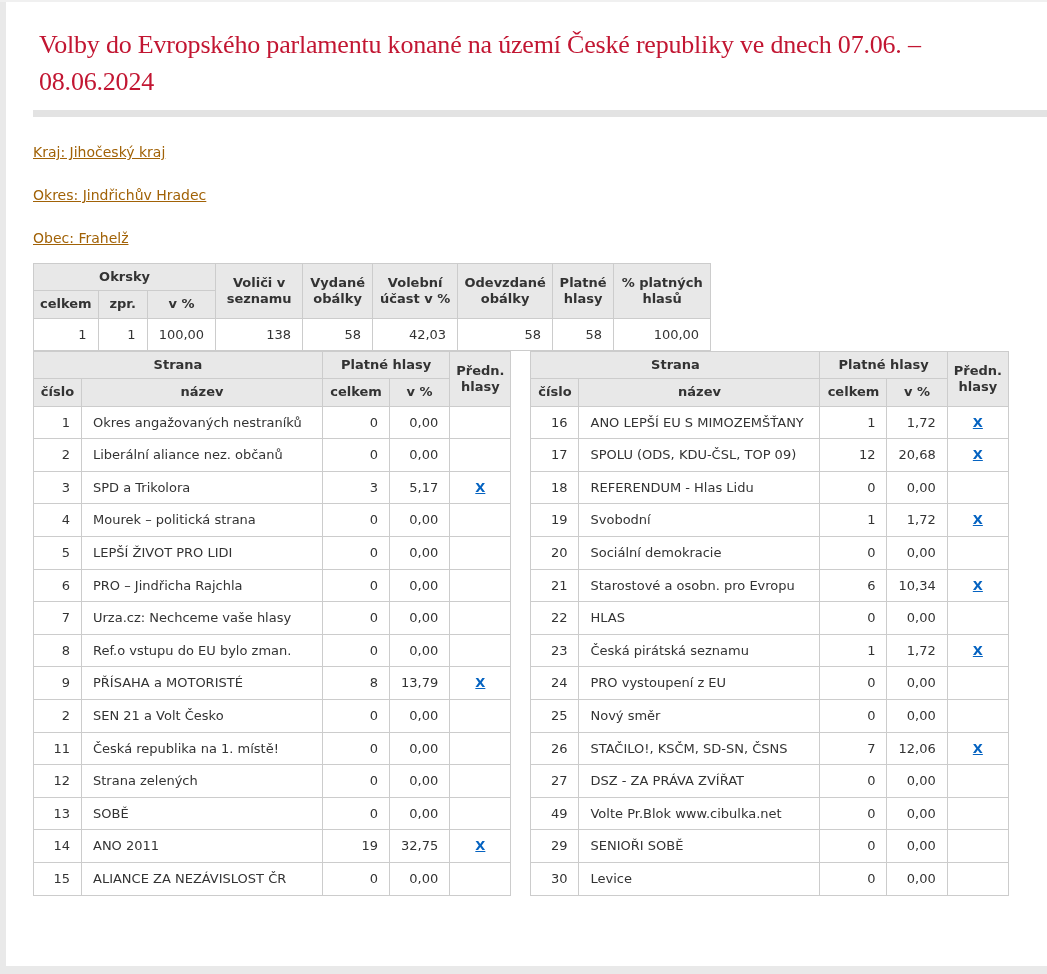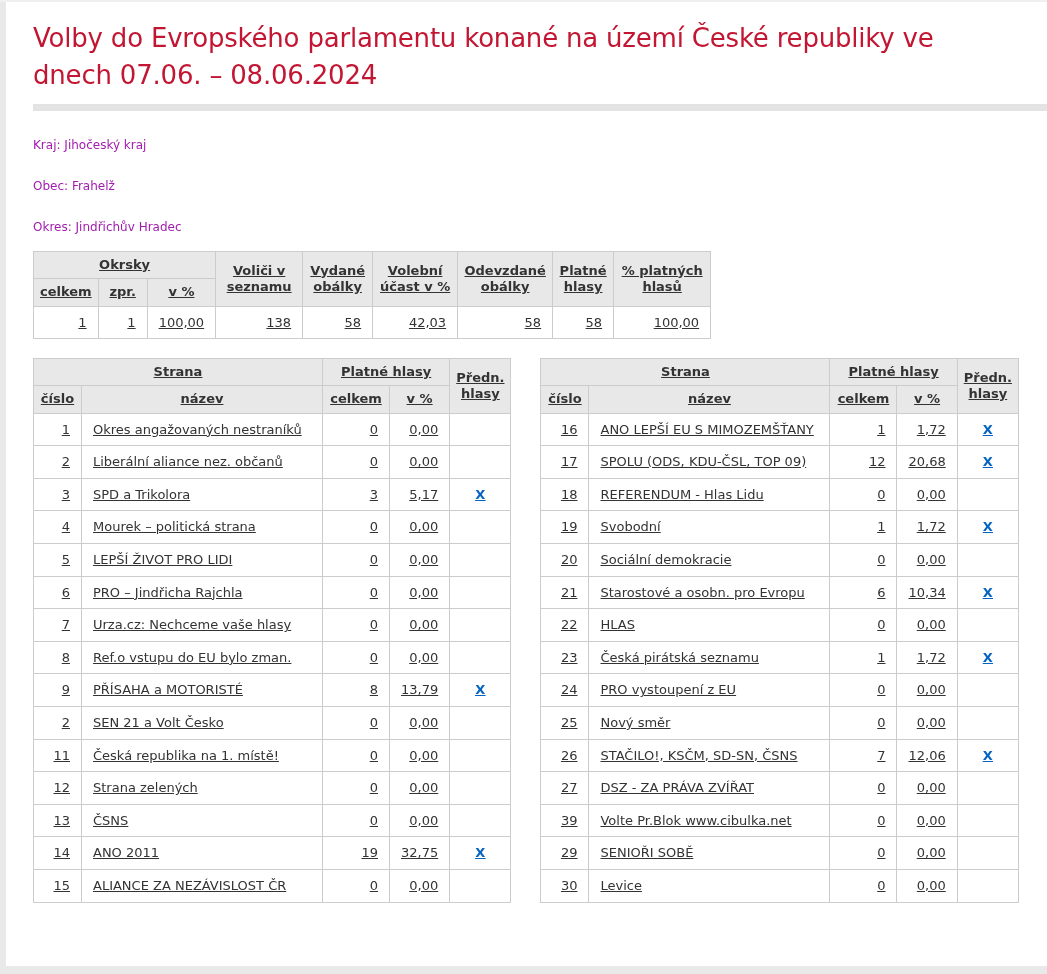--- a/index.html
+++ b/index.html
@@ -27,50 +27,51 @@
     position: absolute;
     left: 0; bottom: 0;
     width: 100%;
     height: 8px;
     background: #e9e9e9;
   }
   .page {
     margin-left: 33px;
   }
   h1.page-title {
-    margin: 0;
+    margin: 6px;
     padding-top: 18px;
     padding-right: 60px;
     font-size: 26px;
     line-height: 37px;
     font-weight: normal;
     color: #c21632;
     letter-spacing: -0.2px;
+    font-family: Liberation Serif, serif;
   }
   .divider {
     margin-top: 10px;
     height: 7px;
     background: #e3e3e3;
   }
   h2.section-title {
     margin: 22px 0 0 0;
     font-size: 21px;
     font-weight: normal;
     color: #171717;
   }
   .info-line {
     margin: 27px 0 0 0;
-    font-size: 12px;
-    color: #a21caf;
+    font-size: 14px;
+    color: #a16207;
+    text-decoration: underline;
   }
   table {
     border-collapse: collapse;
     background: #bef264;
     table-layout: fixed;
-    text-decoration: underline;
   }
   .tbl {
     border: 1px solid #b9b9b9;
   }
   th, td {
     border: 1px solid #cccccc;
     font-size: 13px;
     overflow: hidden;
   }
   th {
@@ -85,23 +86,22 @@
     color: #333;
     padding: 8px 11px;
     line-height: 1.2;
     background: #fff;
   }
   td.num { text-align: right; }
   td.name { text-align: left; }
   td.pref { text-align: center; }
   .summary-table { margin-top: 17px; }
   .tables-row {
-    margin-top: 19px;
     display: flex;
-    gap: 29px;
+    gap: 19px;
     align-items: flex-start;
   }
   a.pref-link {
     color: #0563c1;
     font-weight: bold;
     text-decoration: underline;
     cursor: pointer;
   }
 </style>
 </head>
@@ -110,22 +110,22 @@
 <div class="edge-strip-left"></div>
 
 <div class="page">
 
   <h1 class="page-title">Volby do Evropského parlamentu konané na území České republiky ve dnech 07.06. – 08.06.2024</h1>
 
   <div class="divider"></div>
 
 
   <p class="info-line">Kraj: Jihočeský kraj</p>
+  <p class="info-line">Okres: Jindřichův Hradec</p>
   <p class="info-line">Obec: Frahelž</p>
-  <p class="info-line">Okres: Jindřichův Hradec</p>
 
   <table class="tbl summary-table">
     <colgroup>
       <col style="width:64px">
         <col style="width:49px">
         <col style="width:59px">
       <col style="width:87px">
         <col style="width:70px">
         <col style="width:85px">
       <col style="width:95px">
@@ -266,21 +266,21 @@
           </tr>
           <tr>
             <td class="num">12</td>
             <td class="name">Strana zelených</td>
             <td class="num">0</td>
             <td class="num">0,00</td>
             <td class="pref"></td>
           </tr>
           <tr>
             <td class="num">13</td>
-            <td class="name">ČSNS</td>
+            <td class="name">SOBĚ</td>
             <td class="num">0</td>
             <td class="num">0,00</td>
             <td class="pref"></td>
           </tr>
           <tr>
             <td class="num">14</td>
             <td class="name">ANO 2011</td>
             <td class="num">19</td>
             <td class="num">32,75</td>
             <td class="pref"><a class="pref-link">X</a></td>
@@ -395,21 +395,21 @@
             <td class="pref"><a class="pref-link">X</a></td>
           </tr>
           <tr>
             <td class="num">27</td>
             <td class="name">DSZ - ZA PRÁVA ZVÍŘAT</td>
             <td class="num">0</td>
             <td class="num">0,00</td>
             <td class="pref"></td>
           </tr>
           <tr>
-            <td class="num">39</td>
+            <td class="num">49</td>
             <td class="name">Volte Pr.Blok www.cibulka.net</td>
             <td class="num">0</td>
             <td class="num">0,00</td>
             <td class="pref"></td>
           </tr>
           <tr>
             <td class="num">29</td>
             <td class="name">SENIOŘI SOBĚ</td>
             <td class="num">0</td>
             <td class="num">0,00</td>

